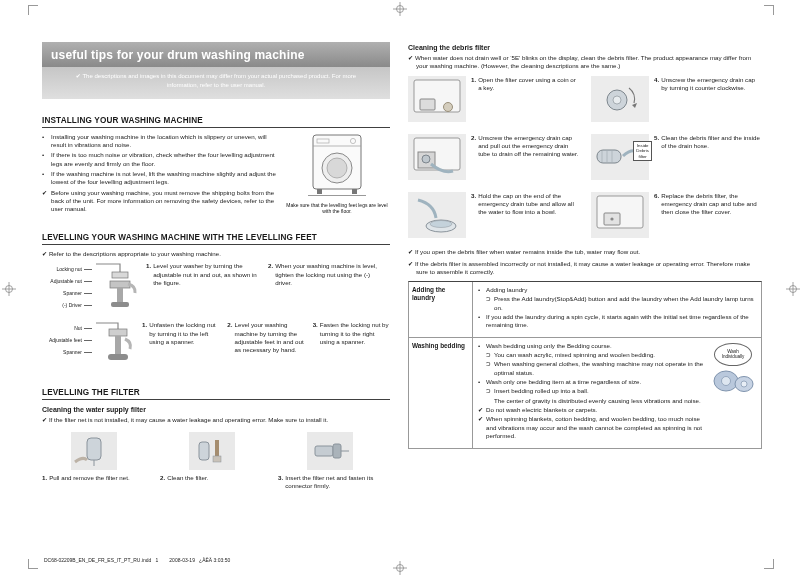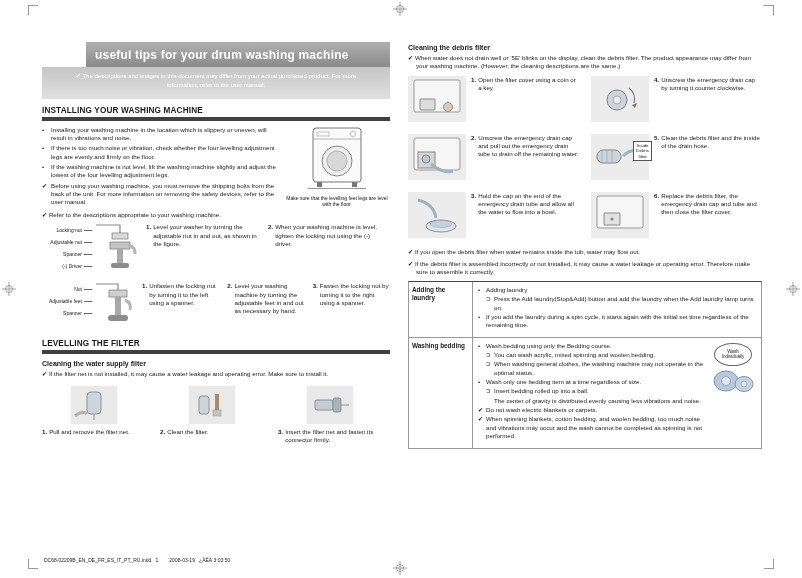--- a/index.html
+++ b/index.html
@@ -4,26 +4,26 @@
 <style>
   html,body { margin:0; padding:0; background:#fff; }
   .page { position:relative; width:802px; height:578px; background:#ffffff; overflow:hidden;
           font-family:"Liberation Sans","DejaVu Sans",sans-serif; color:#1a1a1a; }
   .doc { position:absolute; left:42px; top:42px; width:720px; height:498px; }
   .colL { position:absolute; left:0; top:0; width:348px; }
   .colR { position:absolute; left:366px; top:2px; width:354px; }
 
   
   .hdr-title { font-size:12px; font-weight:700; color:#fff; padding:6px 9px 5px;
-               background:linear-gradient(180deg,#b0b0b0,#8a8a8a); letter-spacing:.2px;margin-left:44px; }
+               background:linear-gradient(180deg,#b0b0b0,#8a8a8a); letter-spacing:.2px; }
   .hdr-note  { font-size:6px; color:#fff; text-align:center; padding:5px 18px 8px; line-height:1.55;
                background:linear-gradient(180deg,#c6c6c6,#dfdfdf); }
 
-  .h1 { font-size:8.2px; font-weight:700; border-bottom:4px solid #404040; padding-bottom:2px;
-        margin:7px 0 5px; letter-spacing:.15px; }
+  .h1 { font-size:8.2px; font-weight:700; border-bottom:1px solid #404040; padding-bottom:2px;
+        margin:17px 0 5px; letter-spacing:.15px; }
   .h2 { font-size:7px; font-weight:700; margin:6px 0 3px; }
   .note { font-size:6.2px; margin:2px 0 4px; padding-left:8px; text-indent:-8px; line-height:1.35; }
 
   .install-row { display:flex; gap:8px; }
   .blist { flex:1; }
   .bitem { display:flex; gap:3px; font-size:6.2px; line-height:1.35; margin-bottom:2px; }
   .bm { width:6px; flex:none; }
   .machine-fig { flex:0 0 106px; text-align:center; }
   .cap { font-size:5px; margin-top:1px; line-height:1.3; color:#111; }
 
@@ -138,20 +138,21 @@
             <circle cx="29" cy="35" r="15" fill="#eee" stroke="#888"></circle>
             <circle cx="29" cy="35" r="10" fill="#d8d8d8" stroke="#999" stroke-width="0.7"></circle>
             <rect x="9" y="56" width="5" height="5" fill="#777"></rect>
             <rect x="44" y="56" width="5" height="5" fill="#777"></rect>
             <line x1="0" y1="62.5" x2="58" y2="62.5" stroke="#999"></line>
           </svg>
           <div class="cap">Make sure that the levelling feet legs are level with the floor.</div>
         </div>
       </div>
 
+      <div class="h1">LEVELLING YOUR WASHING MACHINE WITH THE LEVELLING FEET</div>
       <div class="note">✔ Refer to the descriptions appropriate to your washing machine.</div>
 
       <div class="lev-row">
         <div class="figblock">
           <div class="lbls">
             <div class="lbl">
                 <span>Locking nut</span>
                 <span class="lead"></span>
               </div>
             <div class="lbl">

